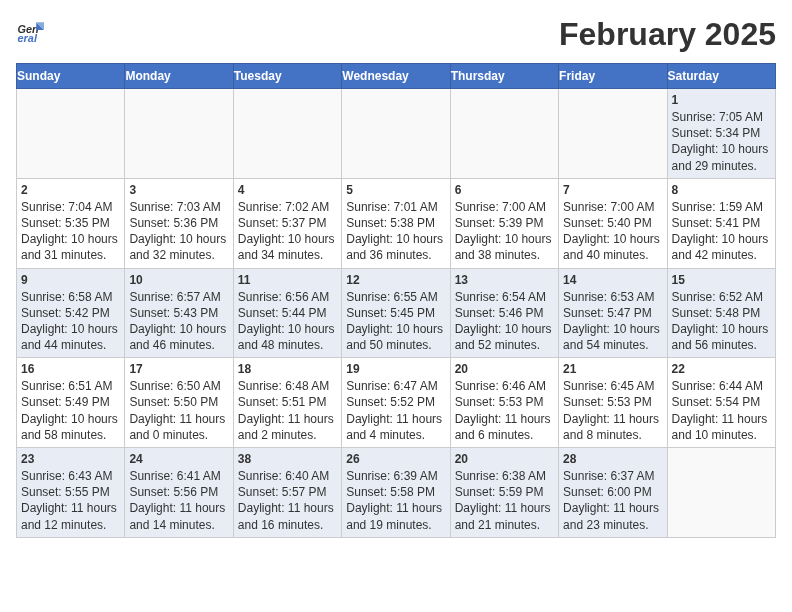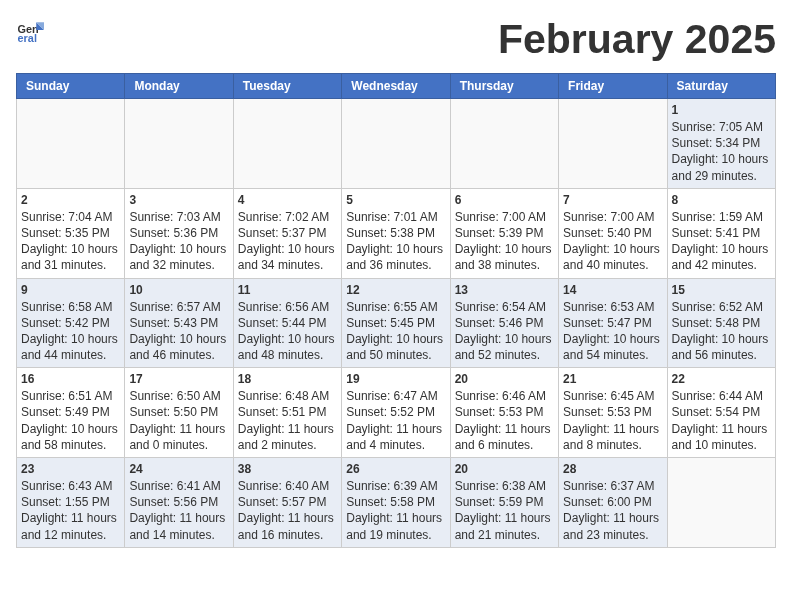--- a/index.html
+++ b/index.html
@@ -13,55 +13,56 @@
     .header {
       display: flex;
       justify-content: space-between;
       align-items: flex-start;
       margin-bottom: 10px;
     }
     .logo {
       display: flex;
       align-items: flex-start;
       gap: 0;
+      font-style: italic;
     }
     .logo-text {
       font-size: 18px;
       font-weight: bold;
       color: #333;
       line-height: 1.2;
     }
     .logo-text .blue { color: #4472c4; }
     .logo-icon {
       width: 28px;
       height: 28px;
     }
     .title-block {
       text-align: right;
     }
     .main-title {
-      font-size: 41px;
+      font-size: 32px;
       font-weight: bold;
       color: #333;
     }
     .subtitle {
       font-size: 14px;
       color: #555;
     }
     .calendar {
       width: 100%;
       border-collapse: collapse;
       border: 1px solid #ccc;
     }
     .calendar th {
       background-color: #4472c4;
       color: #fff;
       font-size: 12px;
       font-weight: bold;
-      padding: 5px 9px;
+      padding: 5px 0;
       text-align: left;
       border: 1px solid #3a5fa0;
     }
     .calendar td {
       vertical-align: top;
       border: 1px solid #ccc;
       padding: 4px 4px;
       width: calc(100% / 7);
       min-height: 80px;
       height: 88px;
@@ -282,21 +283,21 @@
           <div class="day-info">Sunrise: 6:44 AM
 Sunset: 5:54 PM
 Daylight: 11 hours
 and 10 minutes.</div>
         </td>
       </tr>
       <tr class="row-shaded">
         <td>
           <span class="day-number">23</span>
           <div class="day-info">Sunrise: 6:43 AM
-Sunset: 1:55 PM
+Sunset: 5:55 PM
 Daylight: 11 hours
 and 12 minutes.</div>
         </td>
         <td>
           <span class="day-number">24</span>
           <div class="day-info">Sunrise: 6:41 AM
 Sunset: 5:56 PM
 Daylight: 11 hours
 and 14 minutes.</div>
         </td>

